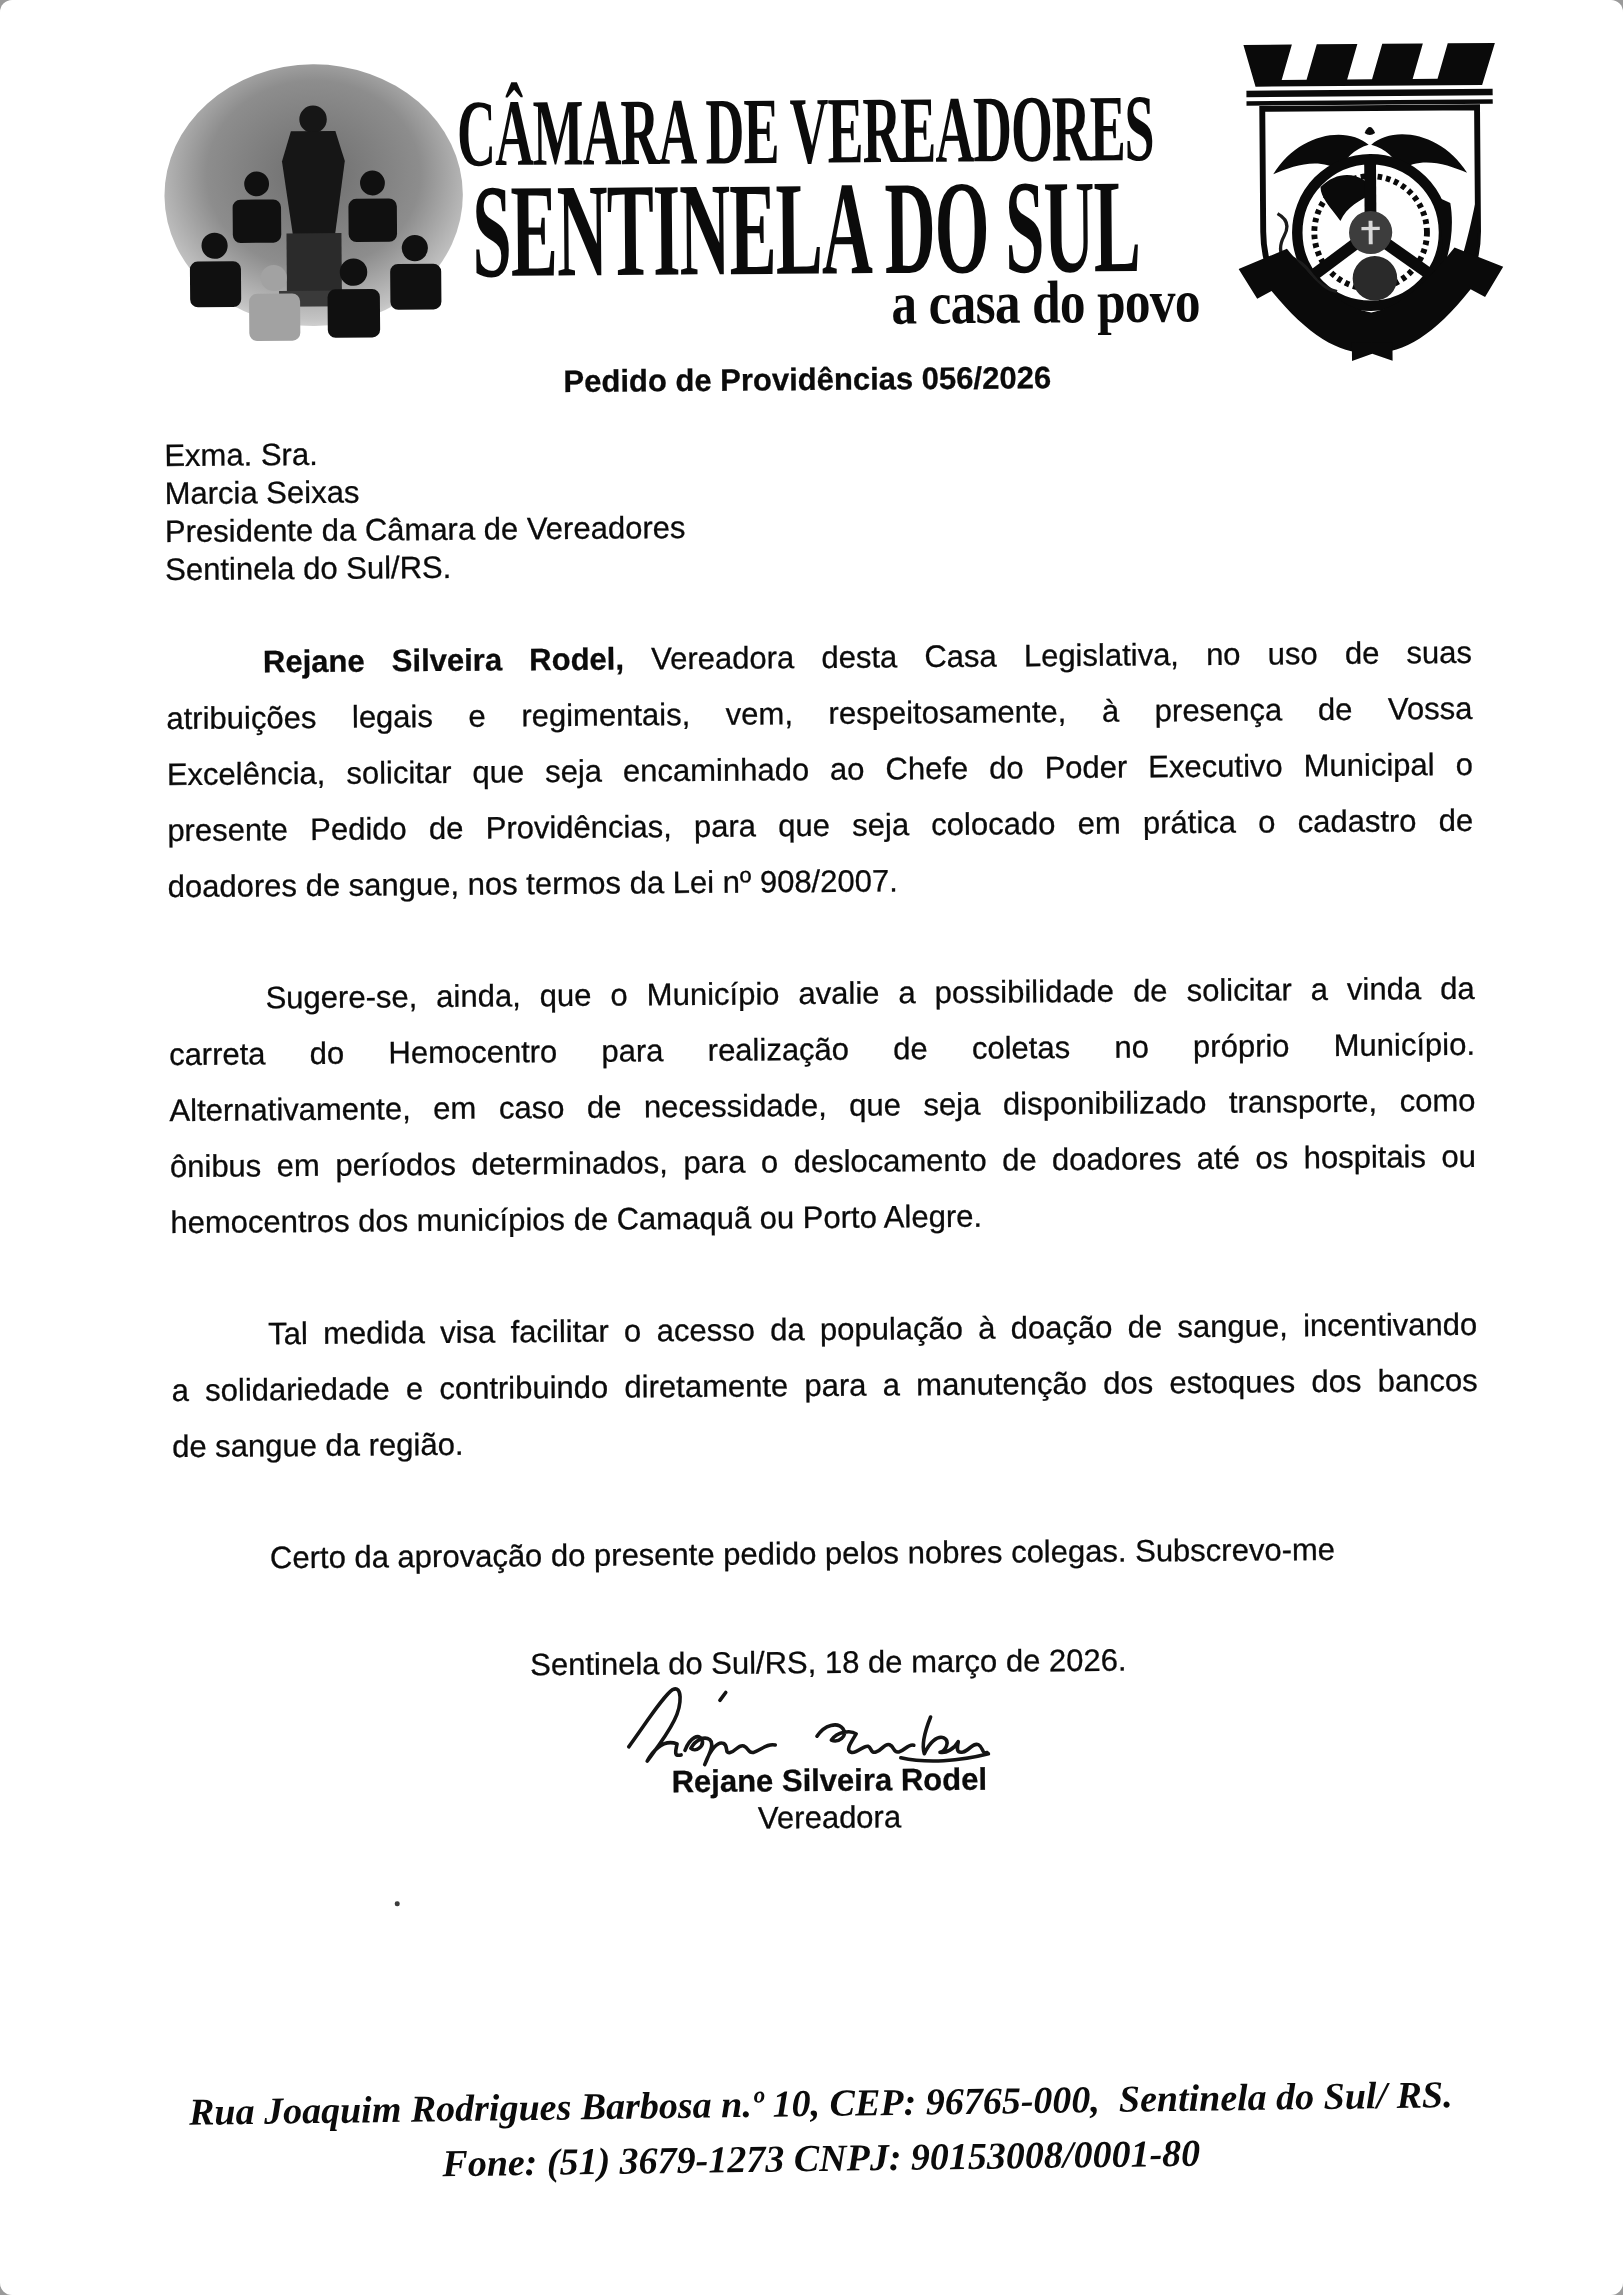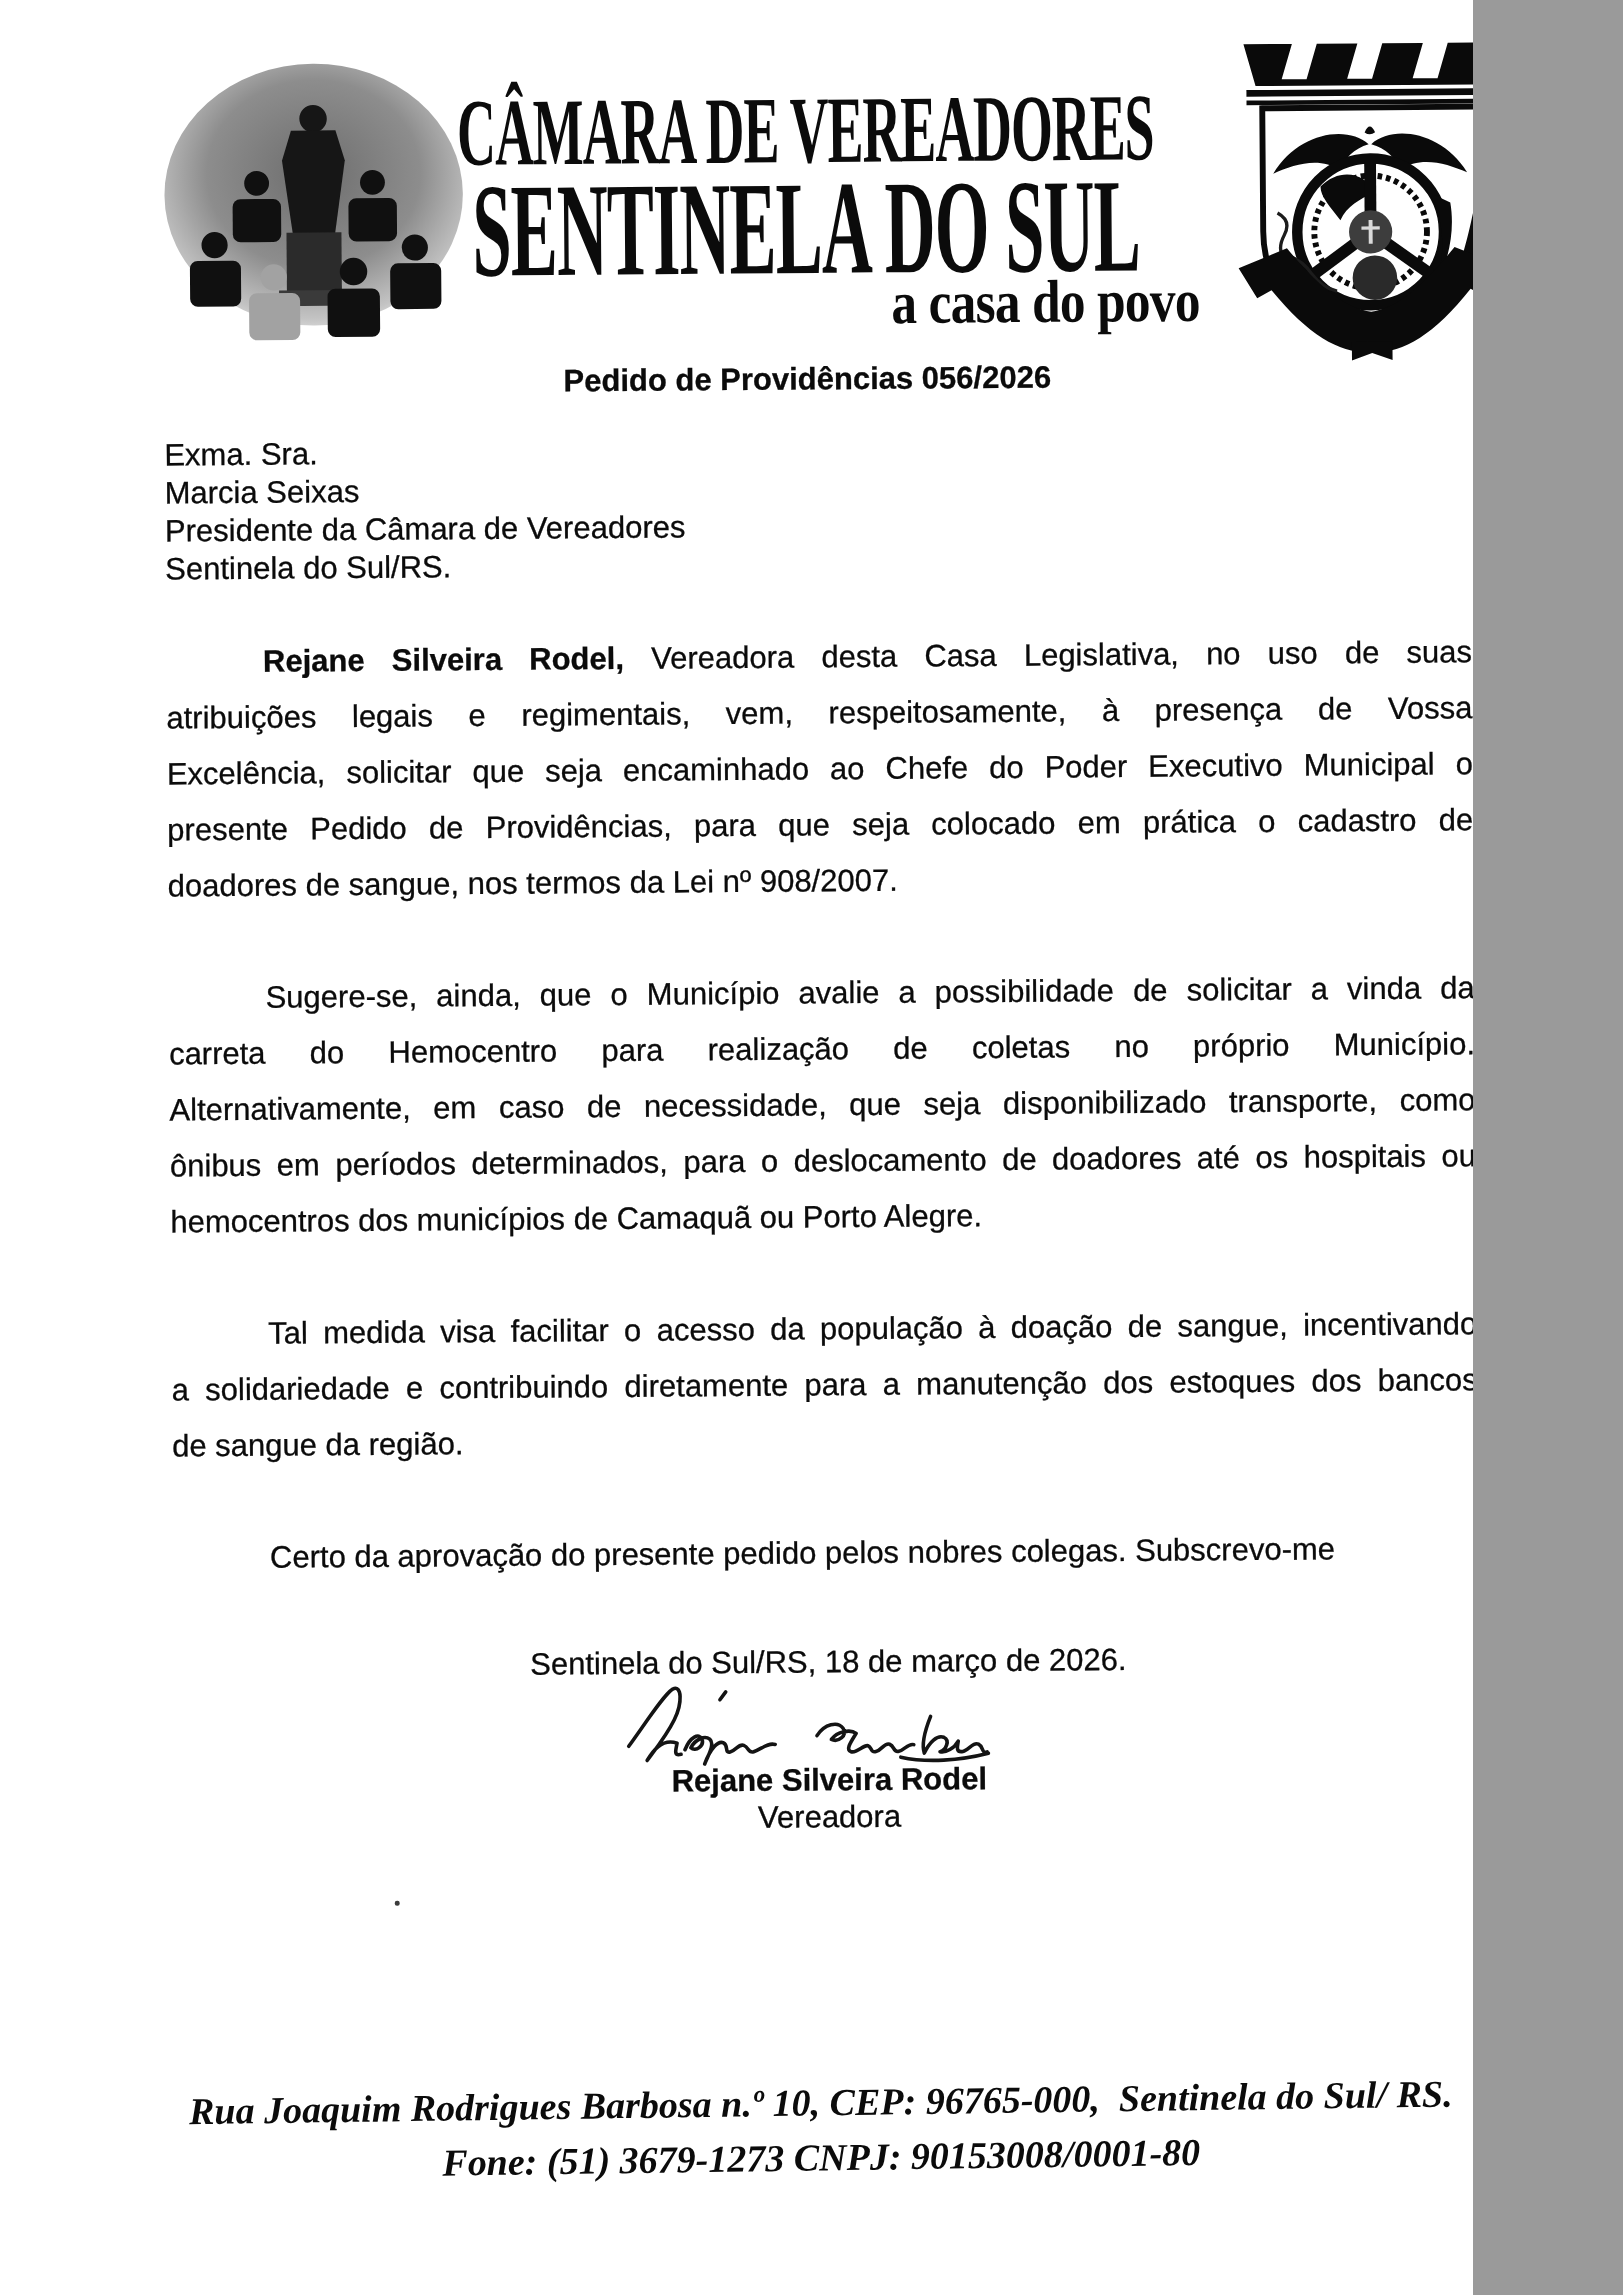--- a/index.html
+++ b/index.html
@@ -1,22 +1,23 @@
 <!DOCTYPE html>
 <html lang="pt" style="font-size:10.5px"><head>
 <meta charset="utf-8">
 <style>
   html,body{margin:0;padding:0;background:#9a9a9a;}
   .page{
     position:relative;
-    width:1473px;height:2295px;
+    width:1623px;height:2295px;
     background:#ffffff;
     overflow:hidden;
     font-family:"Liberation Sans","DejaVu Sans",sans-serif;
     color:#0b0b0b;
+    border-radius:12px;
   }
   .tilt{position:absolute;inset:0;transform:rotate(-0.45deg);transform-origin:50% 40%;}
 
   
   .logo{position:absolute;left:161px;top:55px;width:318px;height:291px;}
   .crest{position:absolute;left:1228px;top:39px;width:296px;height:329px;}
   .org-line{position:absolute;left:0;width:1623px;text-align:center;white-space:nowrap;}
   .org-line .disp{
     display:inline-block;
     font-family:"Liberation Serif","DejaVu Serif",serif;

